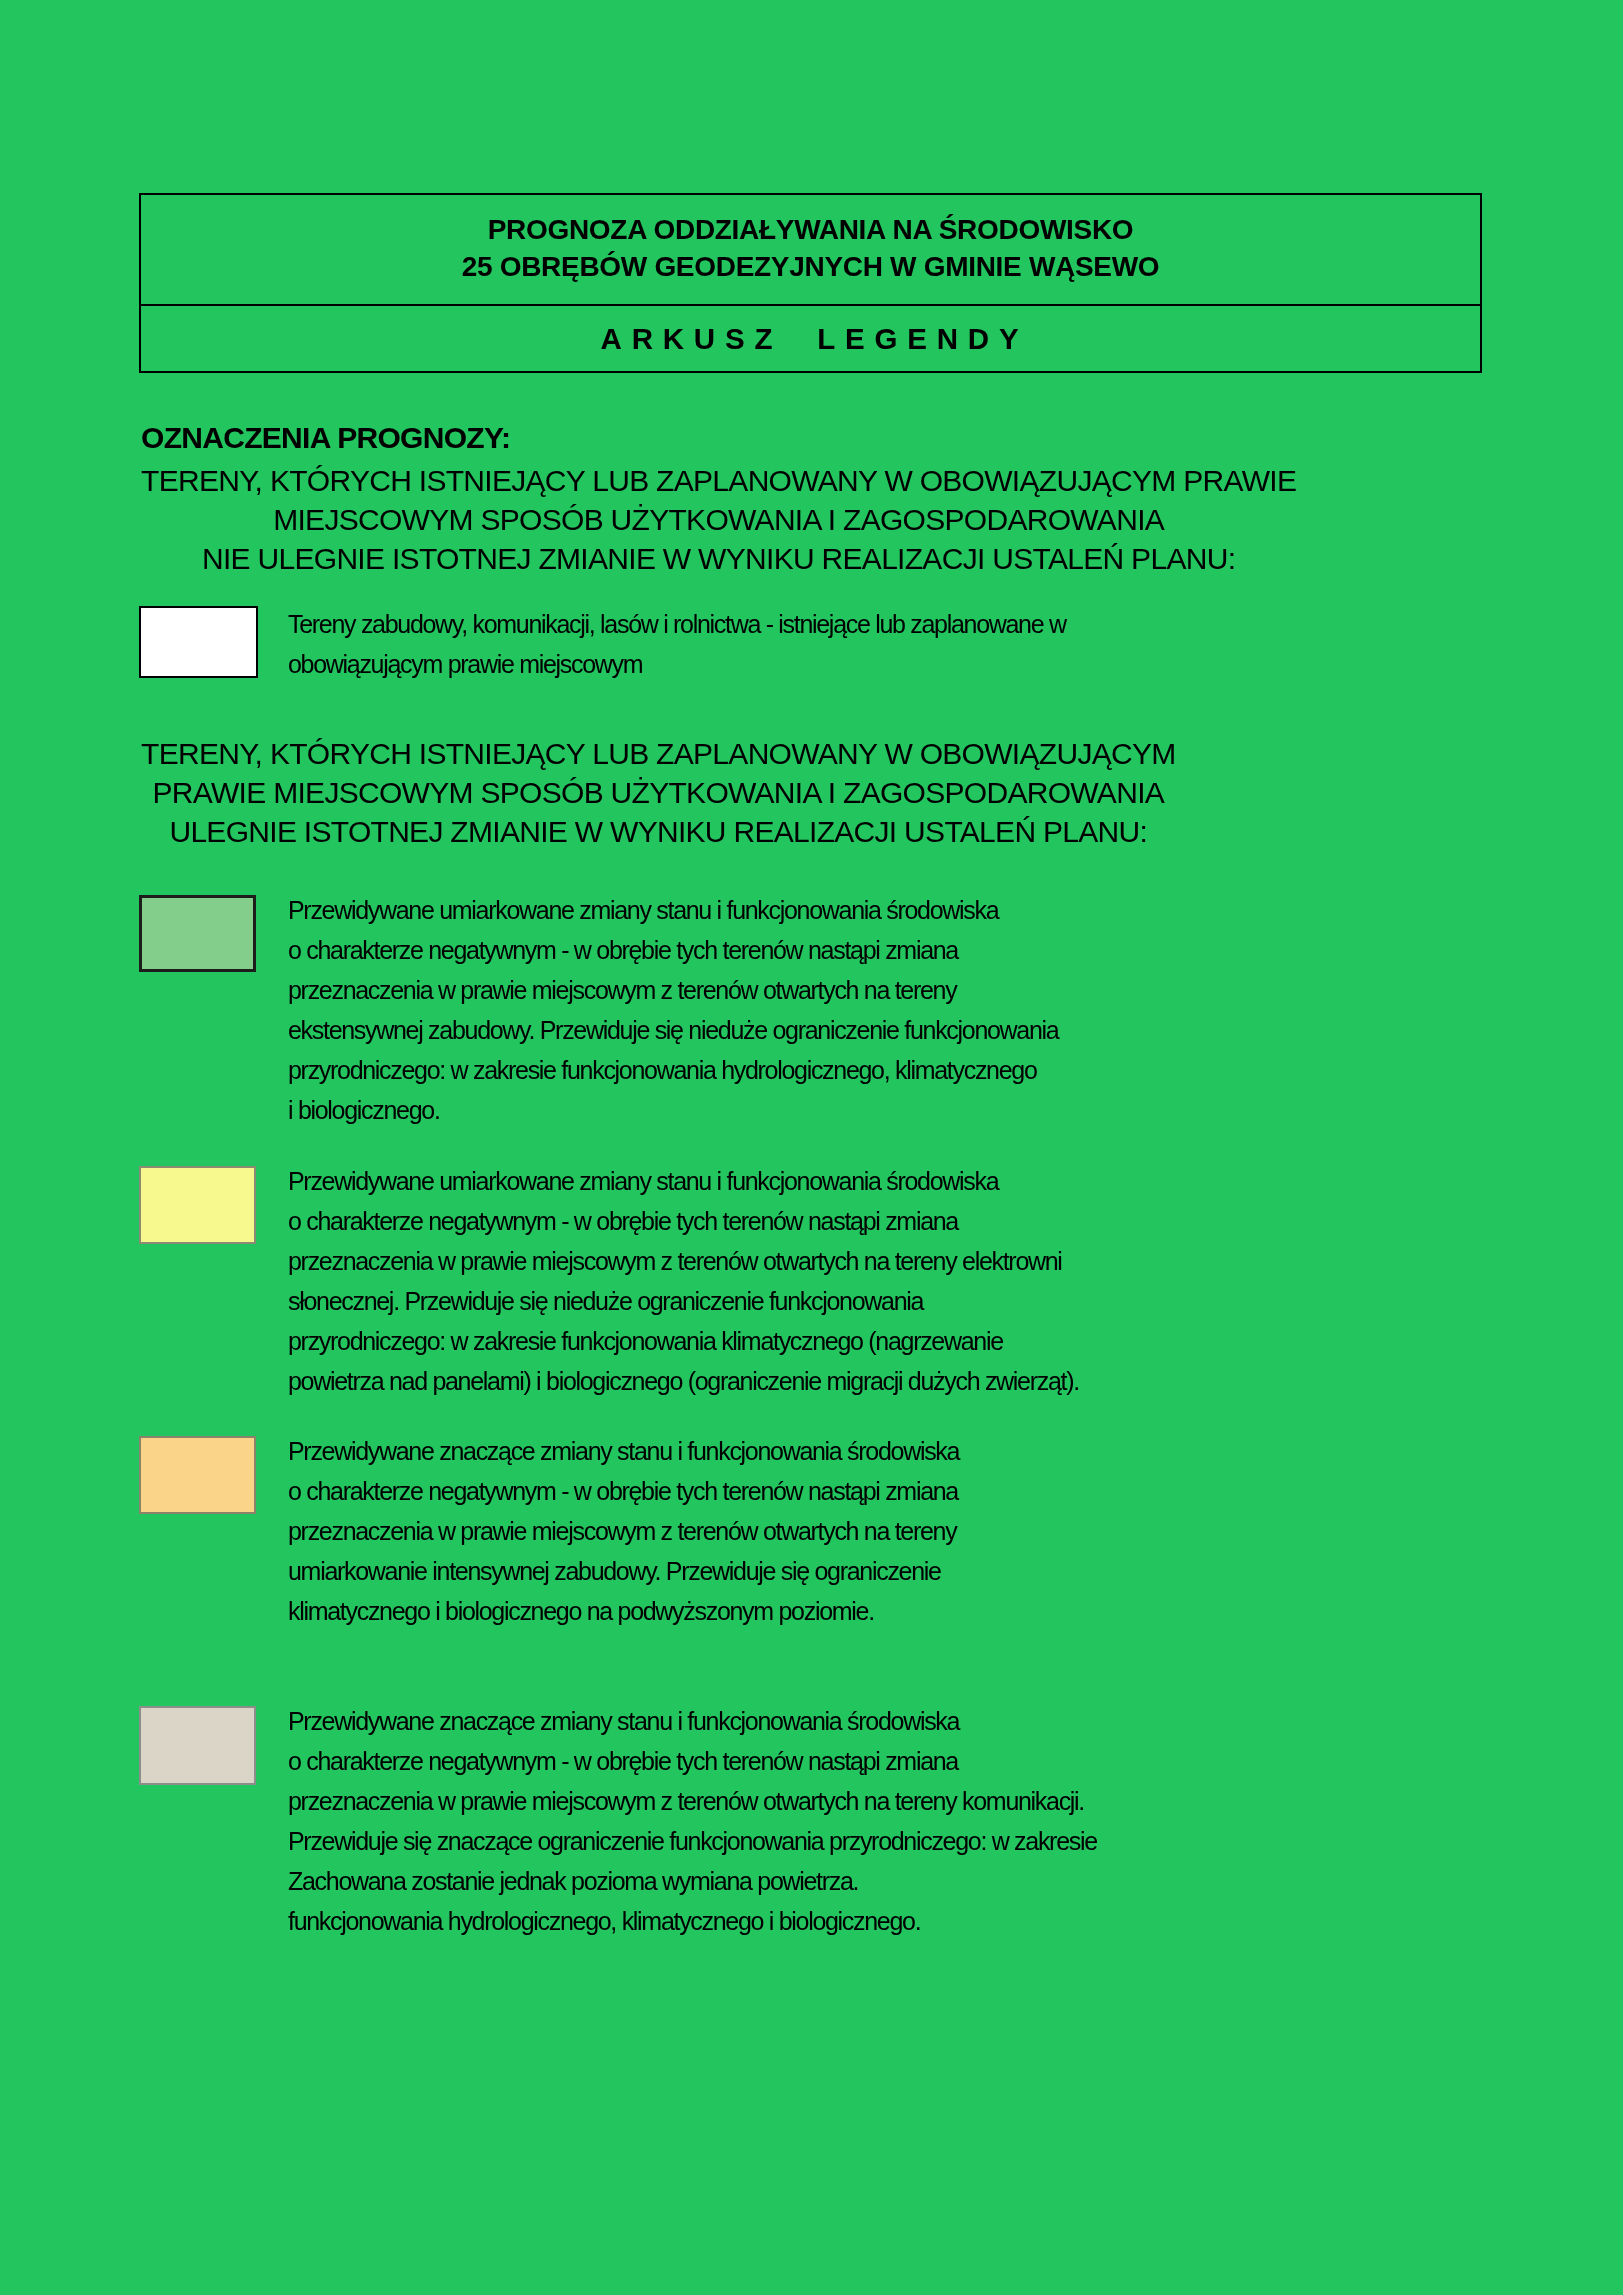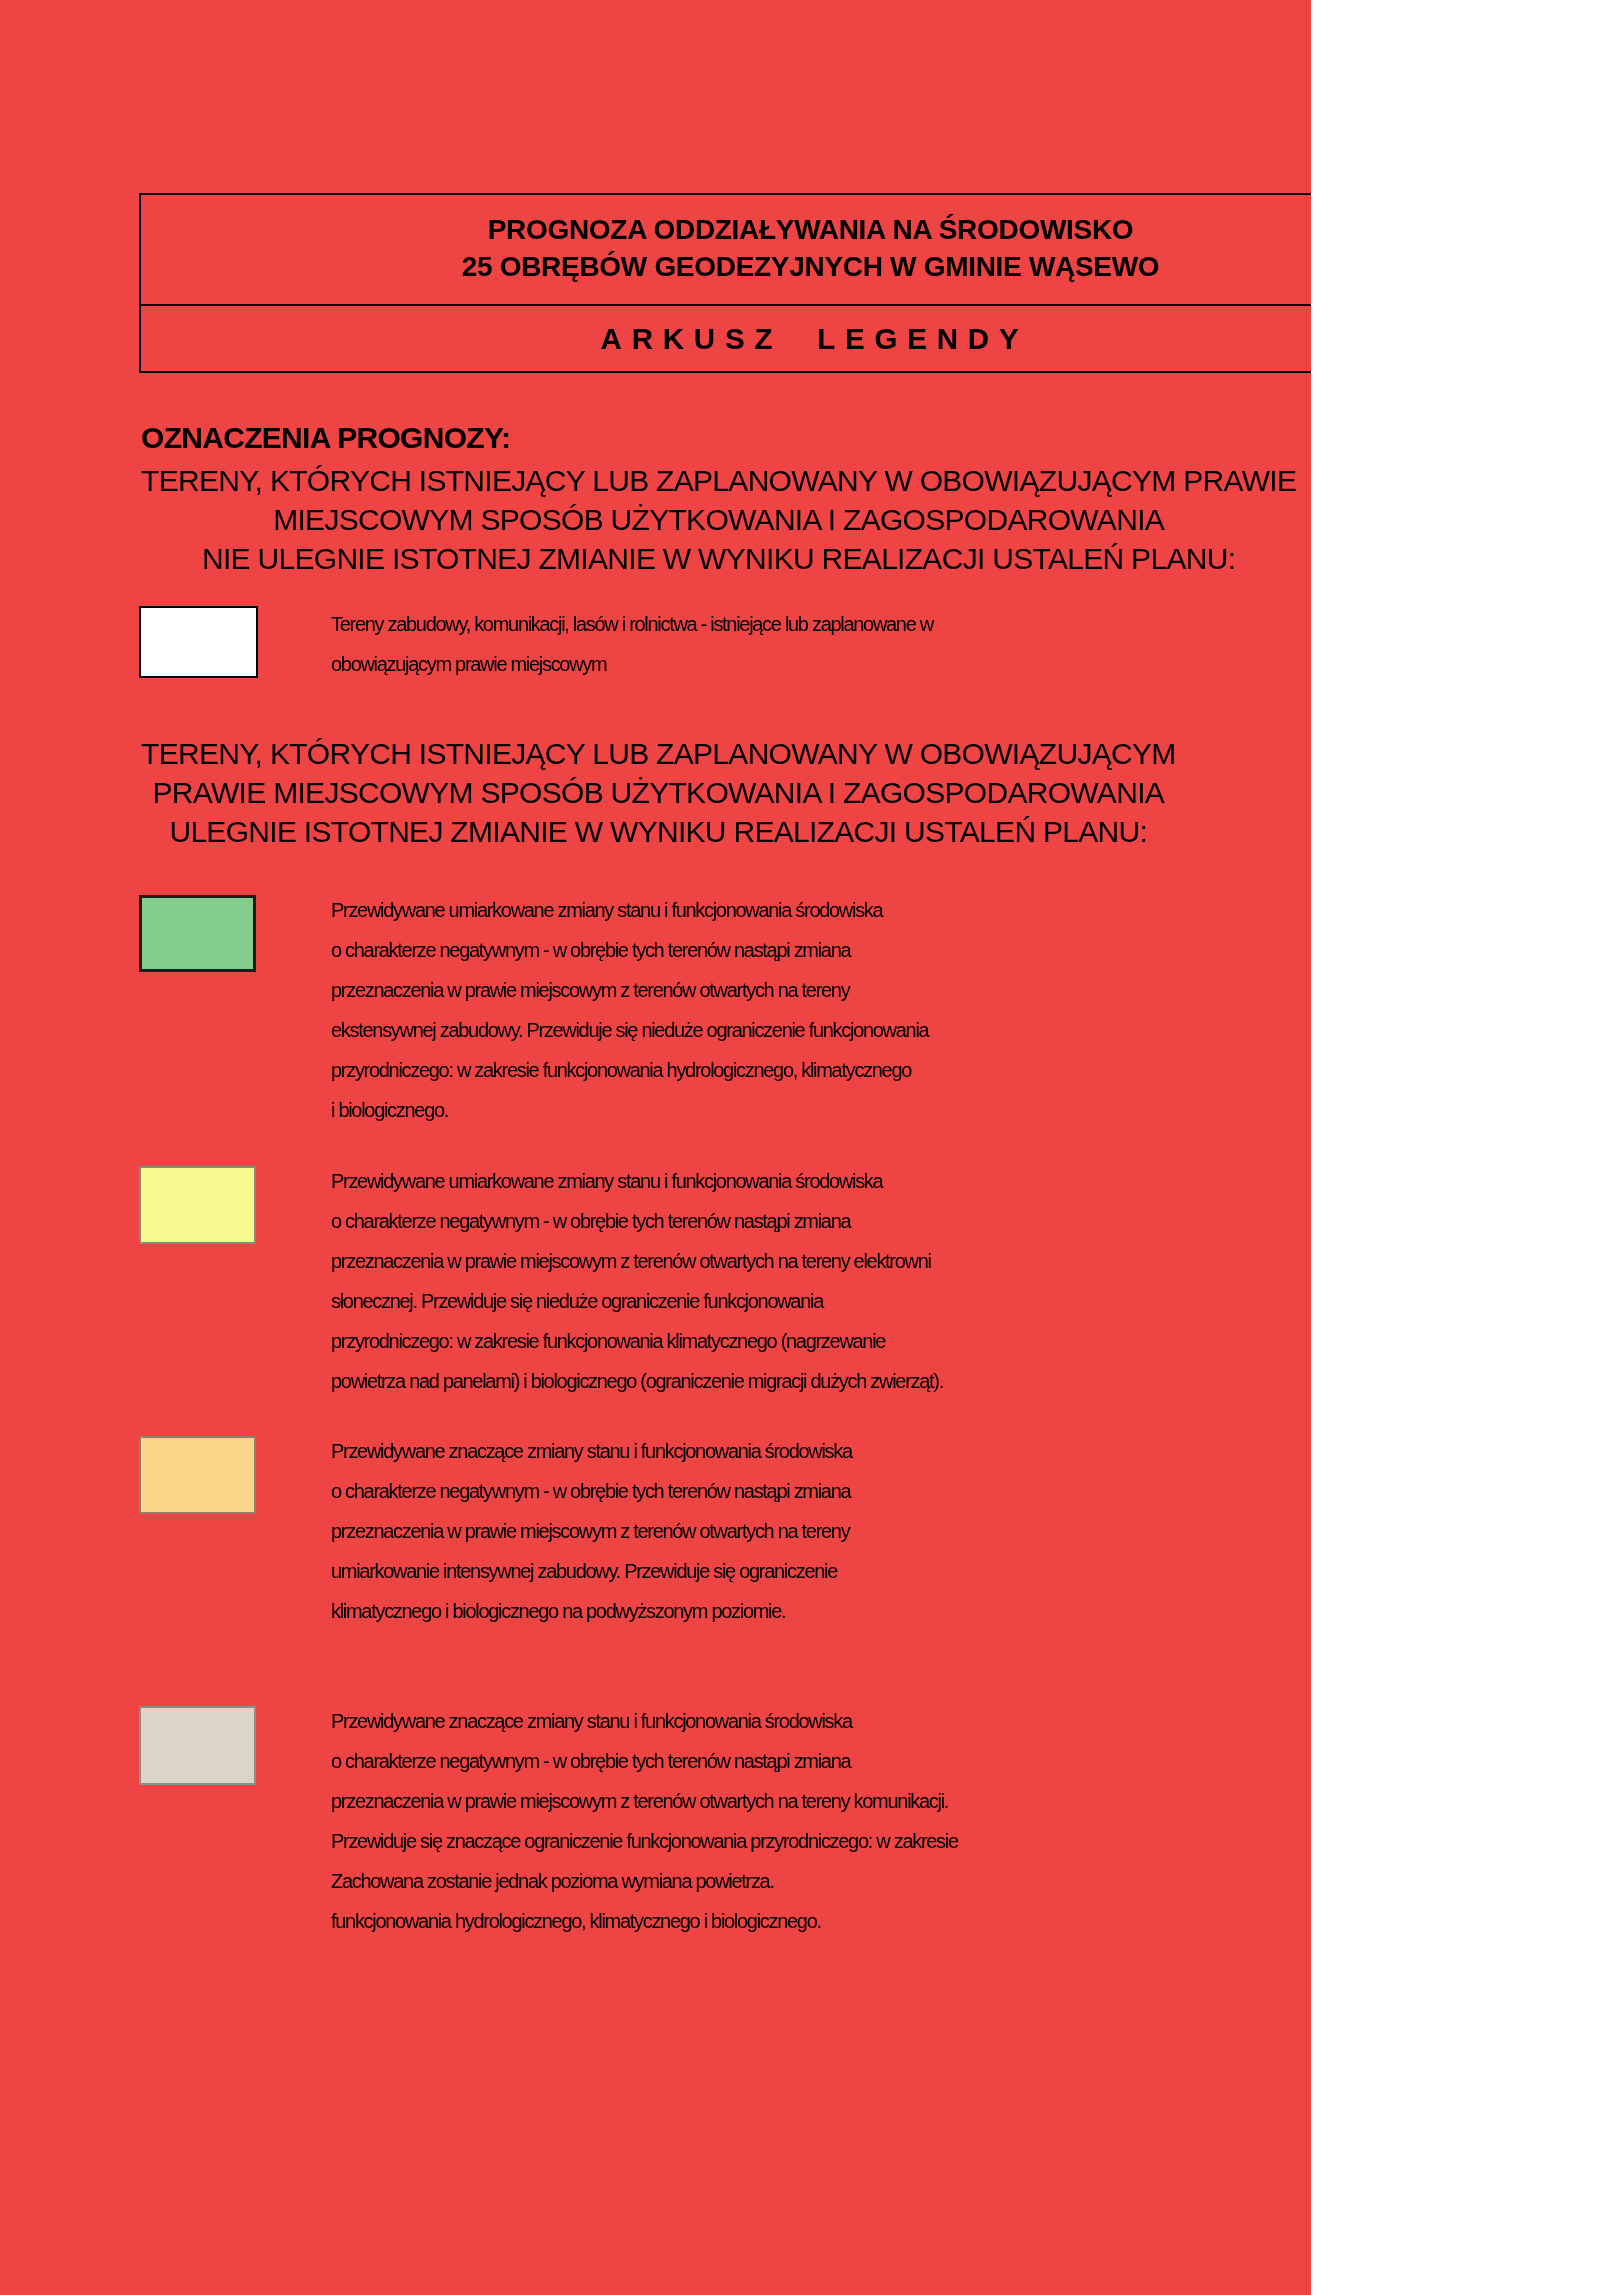--- a/index.html
+++ b/index.html
@@ -2,23 +2,23 @@
 <html lang="pl" style="font-size:10.5px"><head>
 <meta charset="utf-8">
 <style>
   html, body {
     margin: 0;
     padding: 0;
     background: #ffffff;
   }
   .page {
     position: relative;
-    width: 1311px;
+    width: 1623px;
     height: 2295px;
-    background: #ef4444;
+    background: #22c55e;
     color: #000000;
     font-family: "Liberation Sans", sans-serif;
     overflow: hidden;
   }
 
   
   .header-box {
     position: absolute;
     left: 139px;
     top: 193px;
@@ -79,24 +79,23 @@
     left: 139px;
   }
   .swatch {
     position: absolute;
     left: 0;
     box-sizing: border-box;
   }
   .legend-text {
     position: absolute;
     left: 149px;
-    font-size: 20px;
+    font-size: 25px;
     line-height: 40px;
     letter-spacing: -1.3px;
-    margin-left: 43px;
   }
 
   .row-white   { top: 601px; }
   .row-white .swatch { top: 4.6px; width: 119px; height: 72px; border: 2.6px solid #000000; }
   .row-white .legend-text { top: 3.3px; }
 
   .row-green   { top: 890px; }
   .row-green .swatch { top: 5.2px; width: 117px; height: 77px; border: 3.3px solid #1d1d1b; }
   .row-green .legend-text { top: 0; }
 

